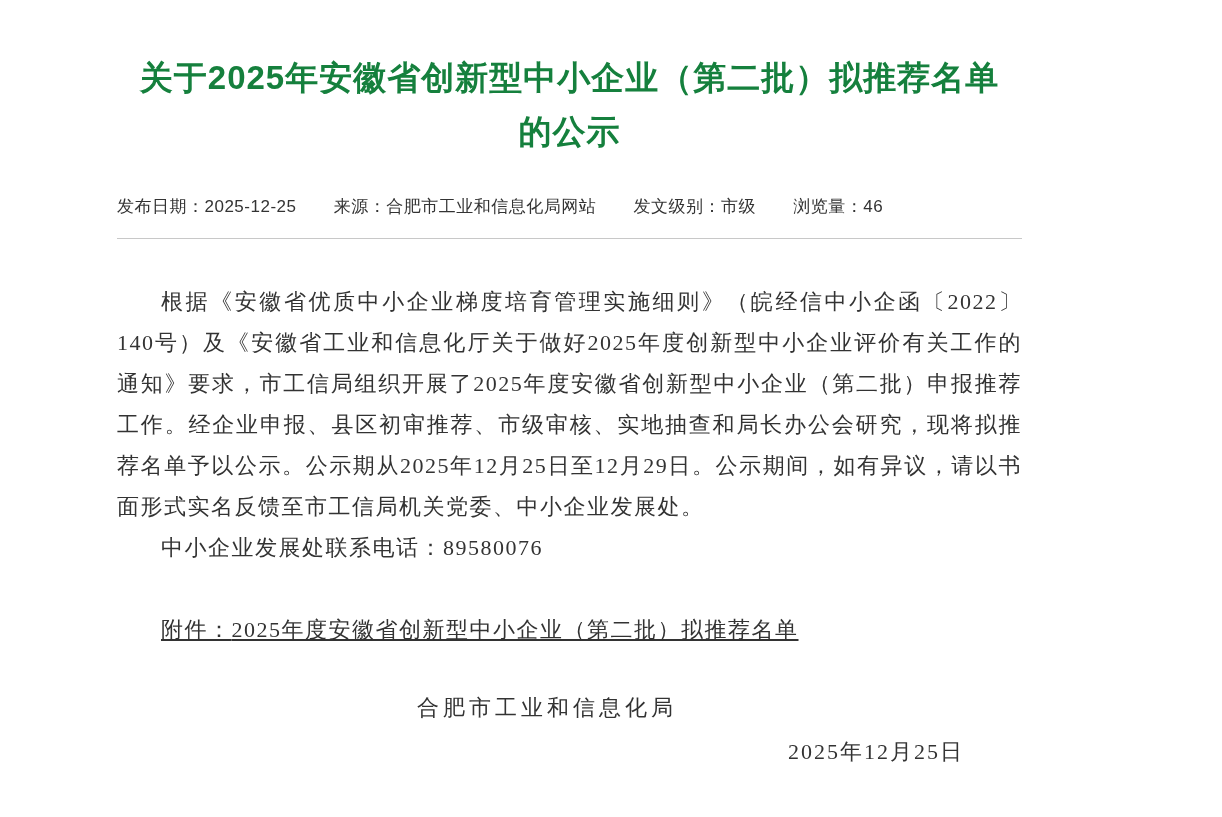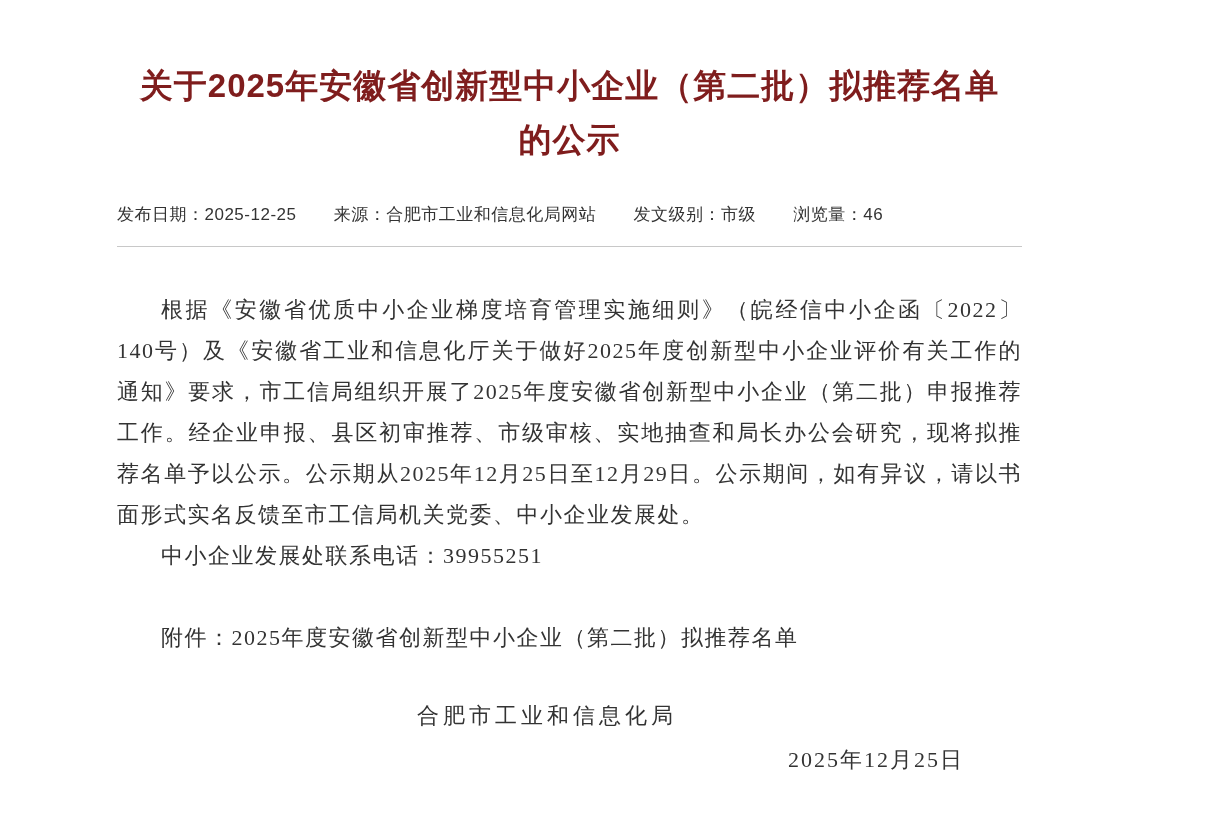--- a/index.html
+++ b/index.html
@@ -9,27 +9,27 @@
     width: 1222px;
     font-family: "Liberation Sans", "DejaVu Sans", sans-serif;
   }
   .page {
     position: relative;
     width: 905px;
     margin-left: 117px;
     padding-top: 44px;
   }
   .doc-title {
-    margin: 15px;
+    margin: 7px;
     font-family: "Liberation Sans", "DejaVu Sans", sans-serif;
     font-weight: 700;
     font-size: 33px;
     line-height: 54px;
     letter-spacing: 1px;
-    color: #7f1d1d;
+    color: #15803d;
     text-align: center;
   }
   .meta-row {
     margin-top: 36px;
     font-size: 17px;
     color: #333333;
     letter-spacing: 0.5px;
     white-space: nowrap;
   }
   .meta-item { margin-right: 32px; }
@@ -49,20 +49,21 @@
     letter-spacing: 1.5px;
     color: #333333;
   }
   .body-p {
     margin: 0;
     text-indent: 2em;
   }
   .body-p.justify { text-align: justify; }
   .attachment-p {
     margin-top: 41px;
+    text-decoration: underline;
   }
   .attachment-link {
     color: #333333;
     text-decoration: none;
     cursor: pointer;
   }
   .signature {
     margin-top: 36px;
   }
   .sig-line {
@@ -87,21 +88,21 @@
     <span class="meta-item"><span class="meta-label">发文级别：</span><span class="meta-value">市级</span></span>
     <span class="meta-item"><span class="meta-label">浏览量：</span><span class="meta-value">46</span></span>
   </div>
 
   <hr class="divider">
 
   <div class="article">
 
     <p class="body-p justify">根据《安徽省优质中小企业梯度培育管理实施细则》（皖经信中小企函〔2022〕140号）及《安徽省工业和信息化厅关于做好2025年度创新型中小企业评价有关工作的通知》要求，市工信局组织开展了2025年度安徽省创新型中小企业（第二批）申报推荐工作。经企业申报、县区初审推荐、市级审核、实地抽查和局长办公会研究，现将拟推荐名单予以公示。公示期从2025年12月25日至12月29日。公示期间，如有异议，请以书面形式实名反馈至市工信局机关党委、中小企业发展处。</p>
 
-    <p class="body-p">中小企业发展处联系电话：39955251</p>
+    <p class="body-p">中小企业发展处联系电话：89580076</p>
 
 
     <p class="body-p attachment-p"><span>附件：</span><a class="attachment-link">2025年度安徽省创新型中小企业（第二批）拟推荐名单</a></p>
 
     <div class="signature">
       <p class="sig-line sig-org">合肥市工业和信息化局</p>
       <p class="sig-line sig-date">2025年12月25日</p>
     </div>
 
   </div>

